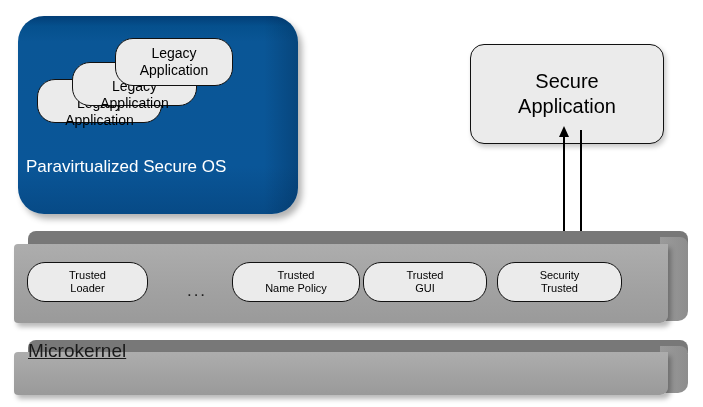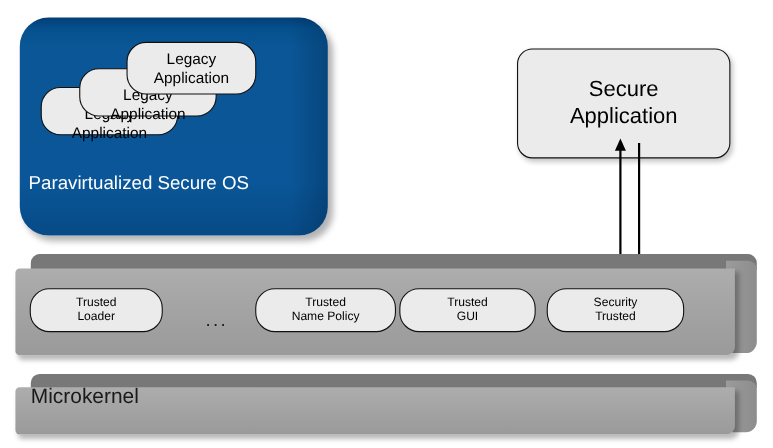--- a/index.html
+++ b/index.html
@@ -206,15 +206,15 @@
 
   <div class="appbox svc svc-policy">
     <span><span>Security</span><br><span>Trusted</span></span>
   </div>
 
   <div class="slab kernel-slab">
     <div class="top" style="left:14px; top:0; width:660px; height:13px; border-radius:8px 8px 0 0;"></div>
     <div class="side" style="left:646px; top:6px; width:28px; height:47px; border-radius:0 8px 10px 0;"></div>
     <div class="front" style="left:0px; top:12px; width:654px; height:43px;"></div>
   </div>
-  <div class="slab-label" style="left:28px; top:350px;">Microkernel</div>
+  <div class="slab-label" style="left:28px; top:340px;text-decoration:underline;">Microkernel</div>
 
 </div>
 
 </body></html>

